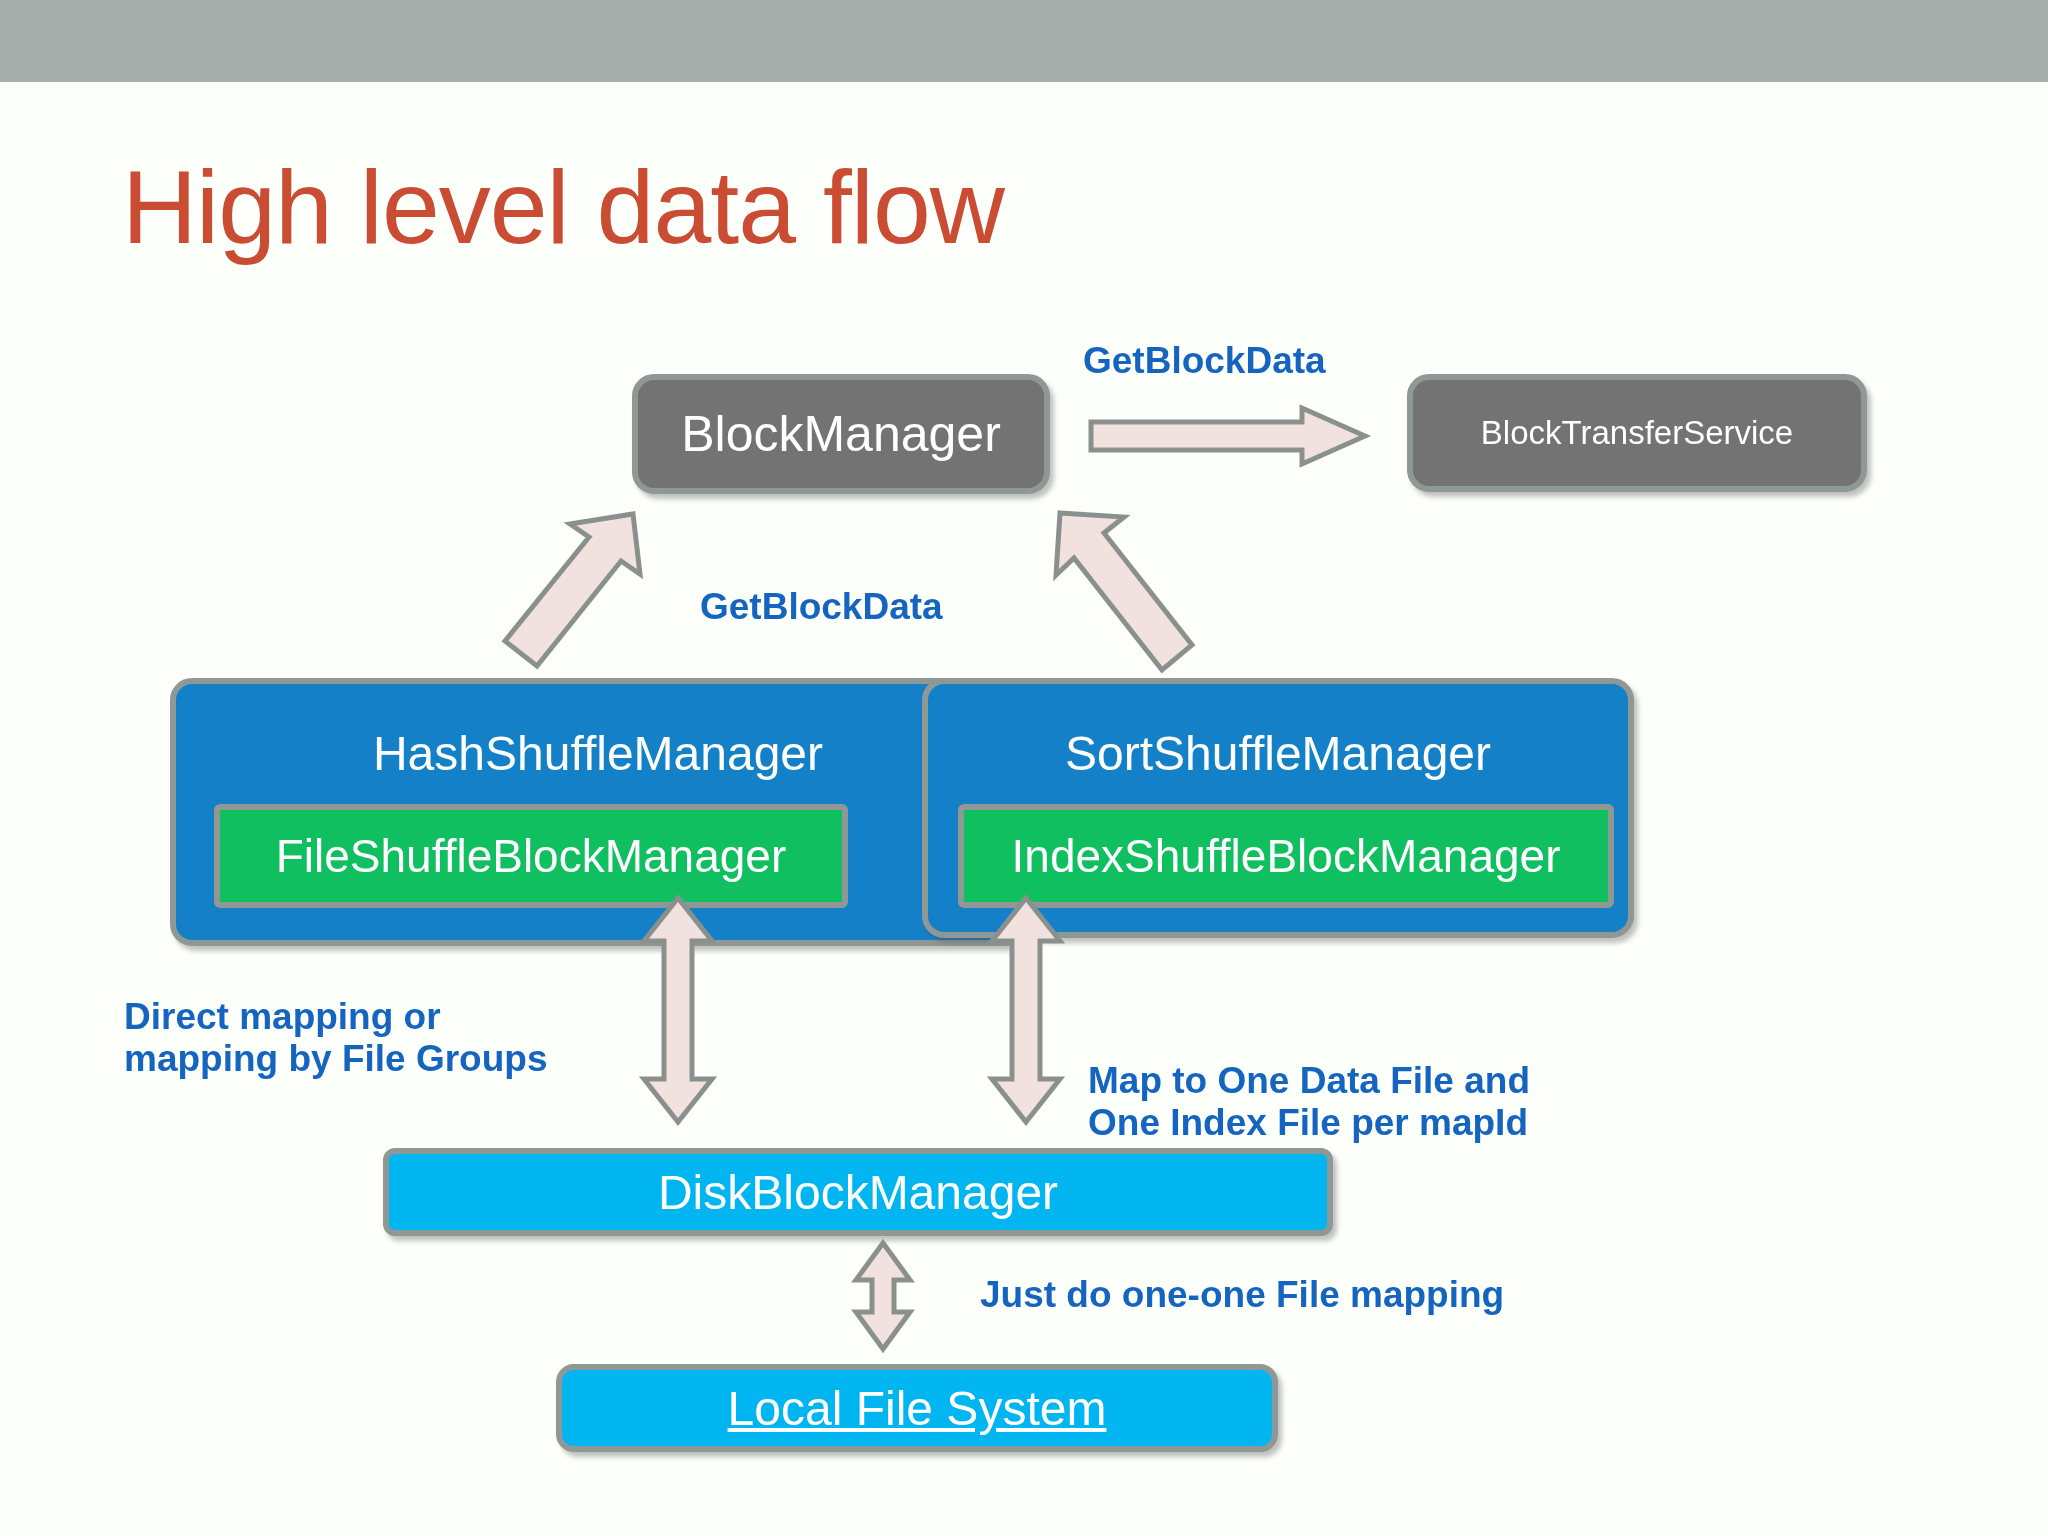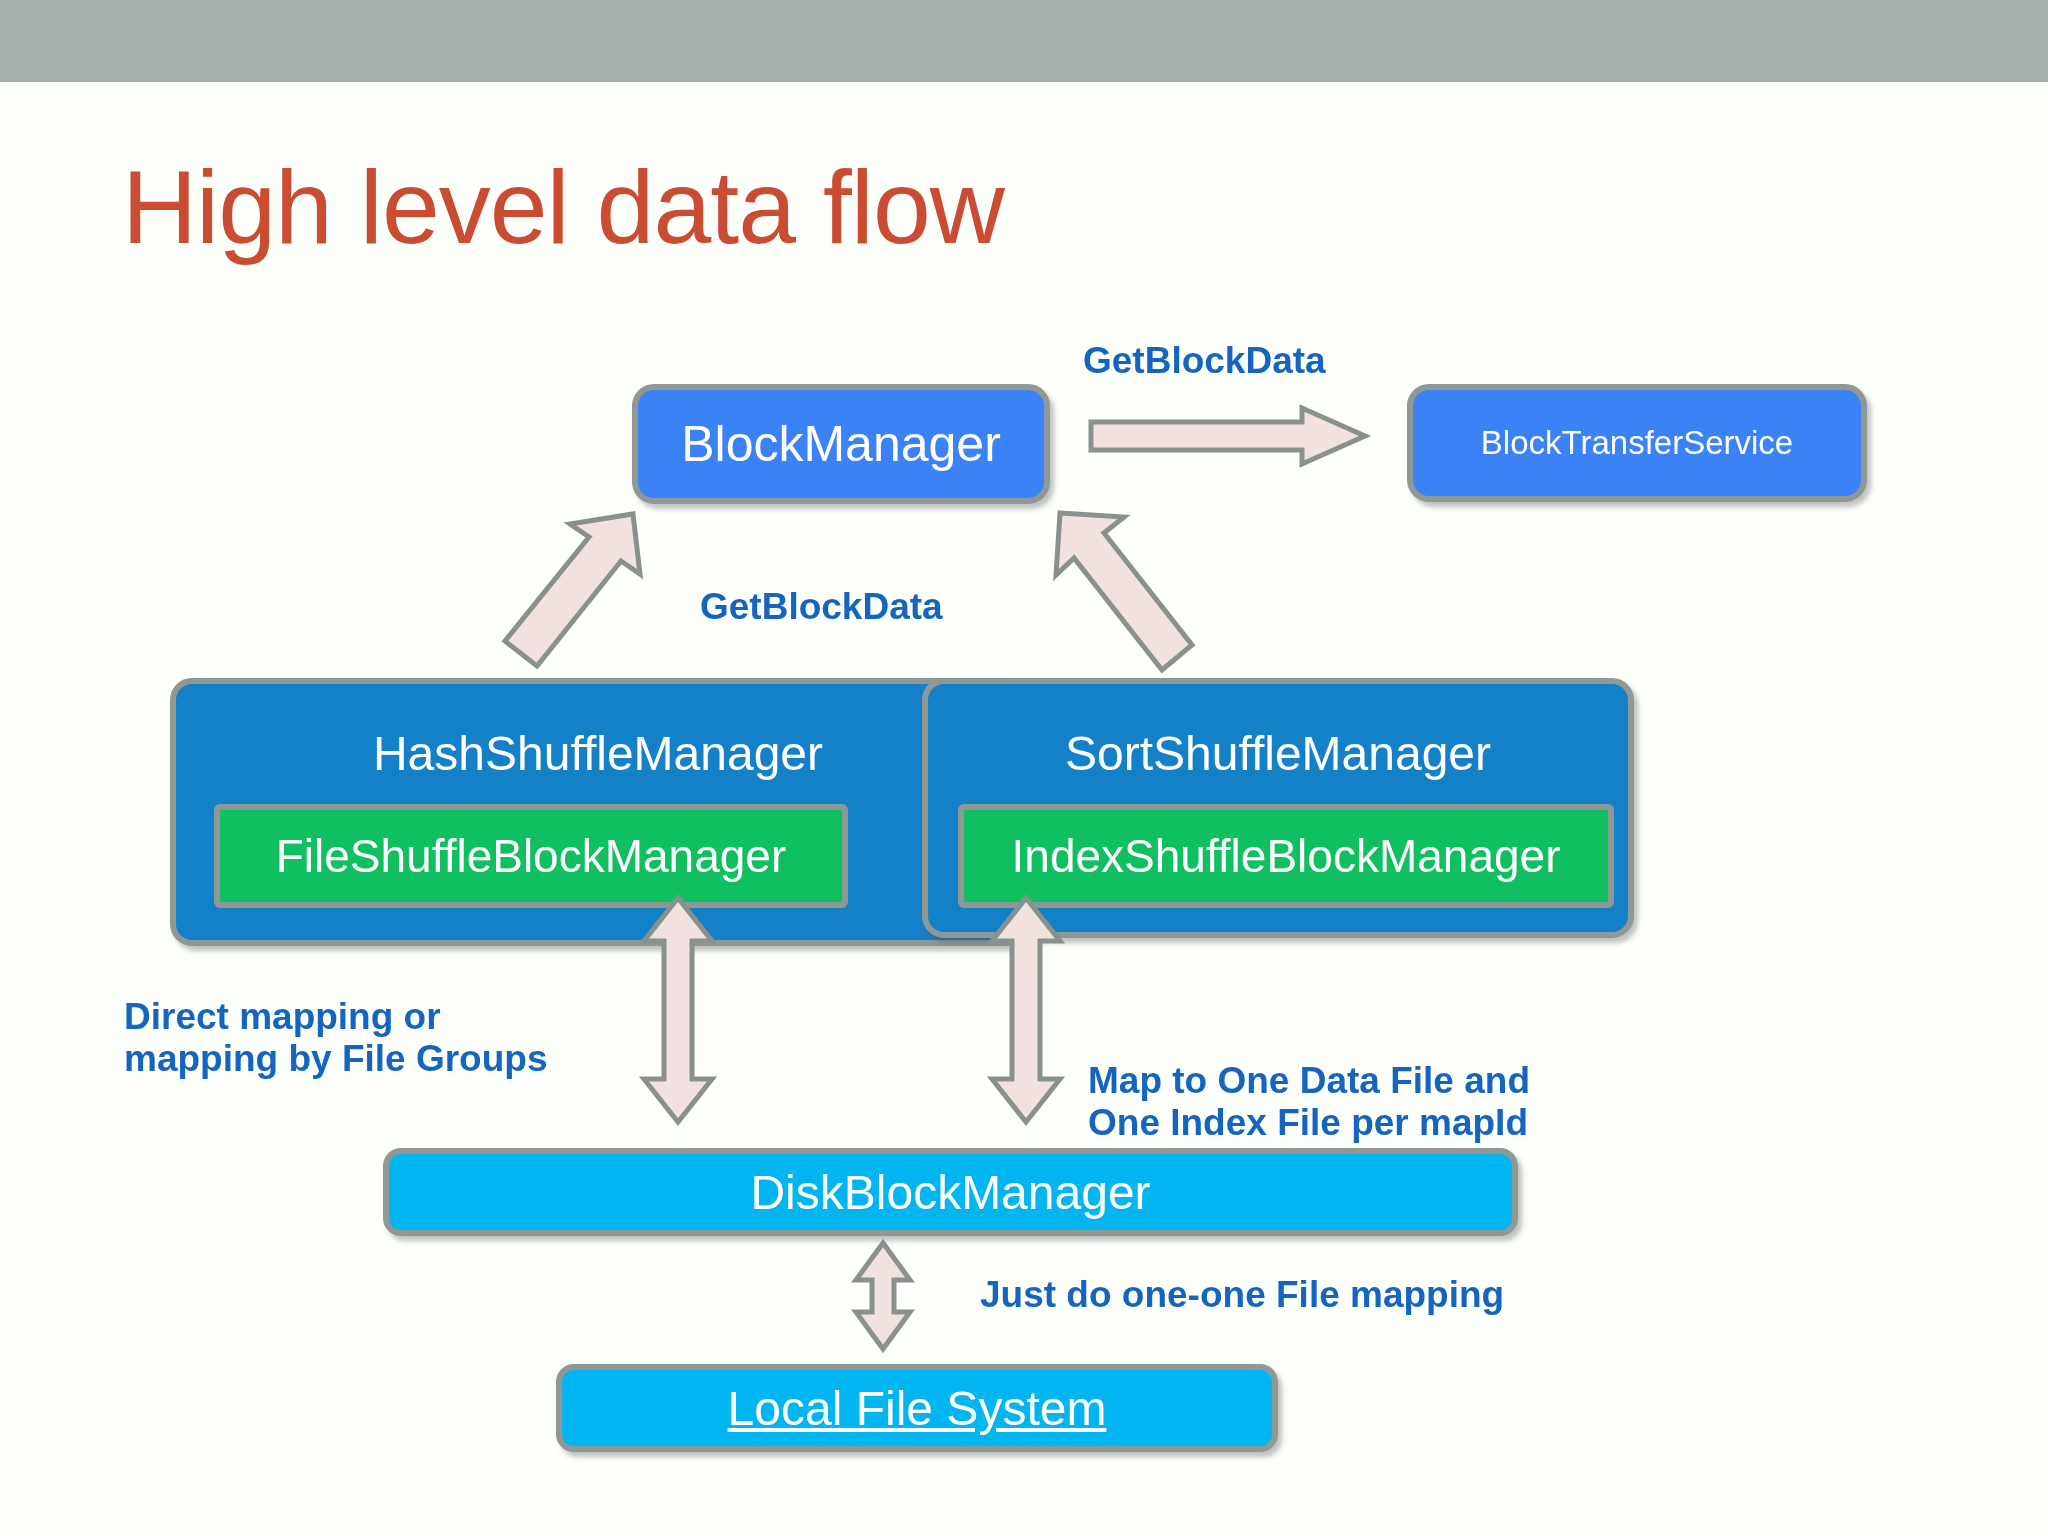--- a/index.html
+++ b/index.html
@@ -43,21 +43,21 @@
     border: 6px solid #8f9894;
     border-radius: 22px;
     display: flex;
     align-items: center;
     justify-content: center;
     color: #ffffff;
     text-align: center;
     box-shadow: 4px 5px 5px rgba(80,80,80,0.35);
     font-family: "Liberation Sans", sans-serif;
   }
-  .node.brown  { background: #3b82f6; margin-top: 10px; }
+  .node.brown  { background: #737373; }
   .node.cyan   { background: #00b5f0; }
 
   .node-inner-stack {
     position: absolute;
     box-sizing: border-box;
     border: 6px solid #8f9894;
     border-radius: 22px;
     background: #1380c8;
     box-shadow: 4px 5px 5px rgba(80,80,80,0.35);
   }
@@ -157,21 +157,21 @@
   <svg class="arrow-svg" style="left:988px; top:895px;" width="76" height="230" viewBox="0 0 76 230">
     <polygon class="arrow-shape" points="38,3 72,46 52,46 52,184 72,184 38,227 4,184 24,184 24,46 4,46"></polygon>
   </svg>
 
   <div class="anno" style="left:124px; top:996px; font-size:37px;"><span>Direct mapping or</span>
 <span>mapping by File Groups</span></div>
 
   <div class="anno" style="left:1088px; top:1060px; font-size:37px;"><span>Map to One Data File and</span>
 <span>One Index File per mapId</span></div>
 
-  <div class="node cyan" style="left:383px; top:1148px; width:1135px; height:88px; font-size:48px; border-radius:18px;">
+  <div class="node cyan" style="left:383px; top:1148px; width:950px; height:88px; font-size:48px; border-radius:12px;">
     <span>DiskBlockManager</span>
   </div>
 
   <svg class="arrow-svg" style="left:852px; top:1240px;" width="62" height="112" viewBox="0 0 62 112">
     <polygon class="arrow-shape" points="31,3 58,40 42,40 42,72 58,72 31,109 4,72 20,72 20,40 4,40"></polygon>
   </svg>
 
   <div class="anno" style="left:980px; top:1274px; font-size:37px;">Just do one-one File mapping</div>
 
   <div class="node cyan" style="left:556px; top:1364px; width:722px; height:88px; font-size:48px; border-radius:18px;text-decoration:underline;">

